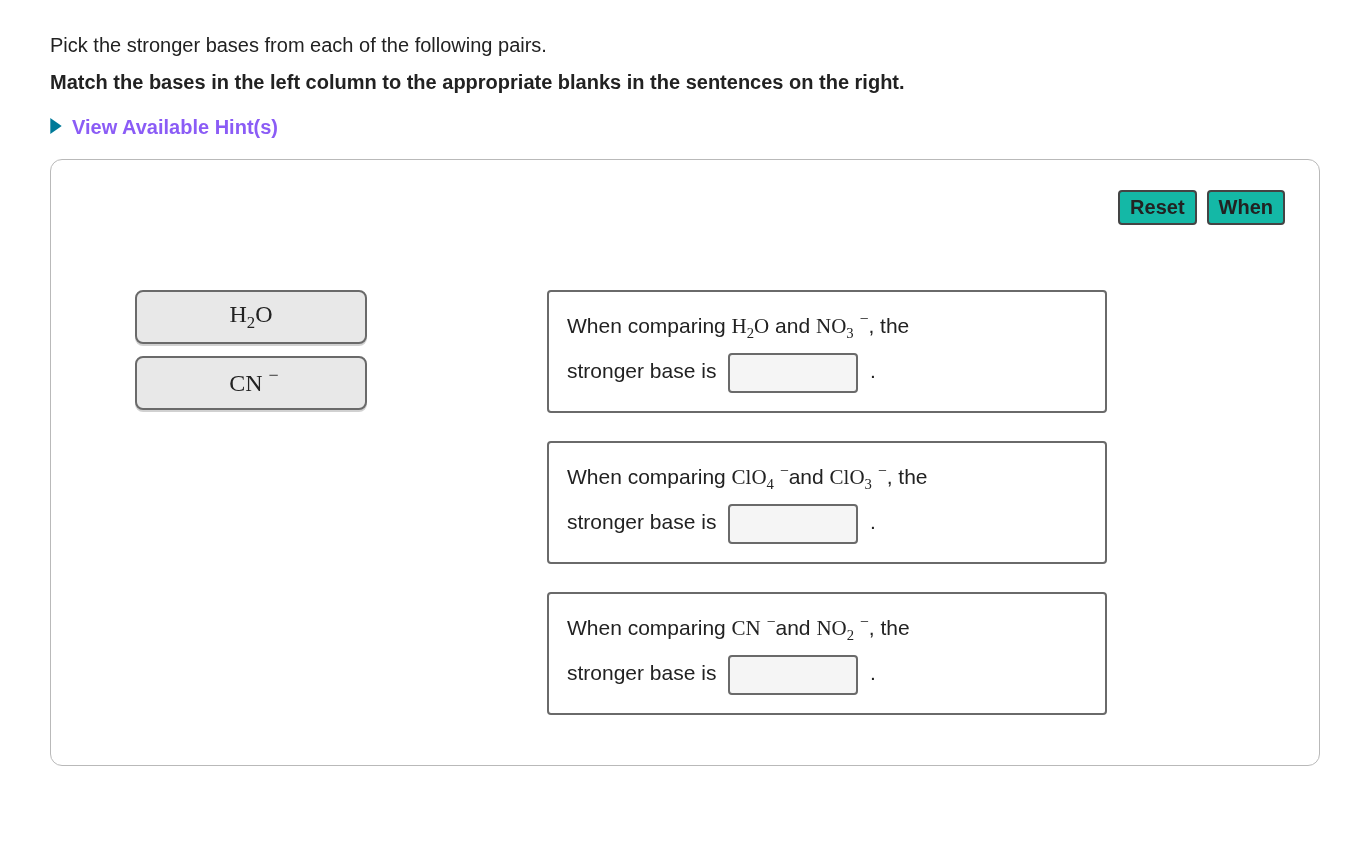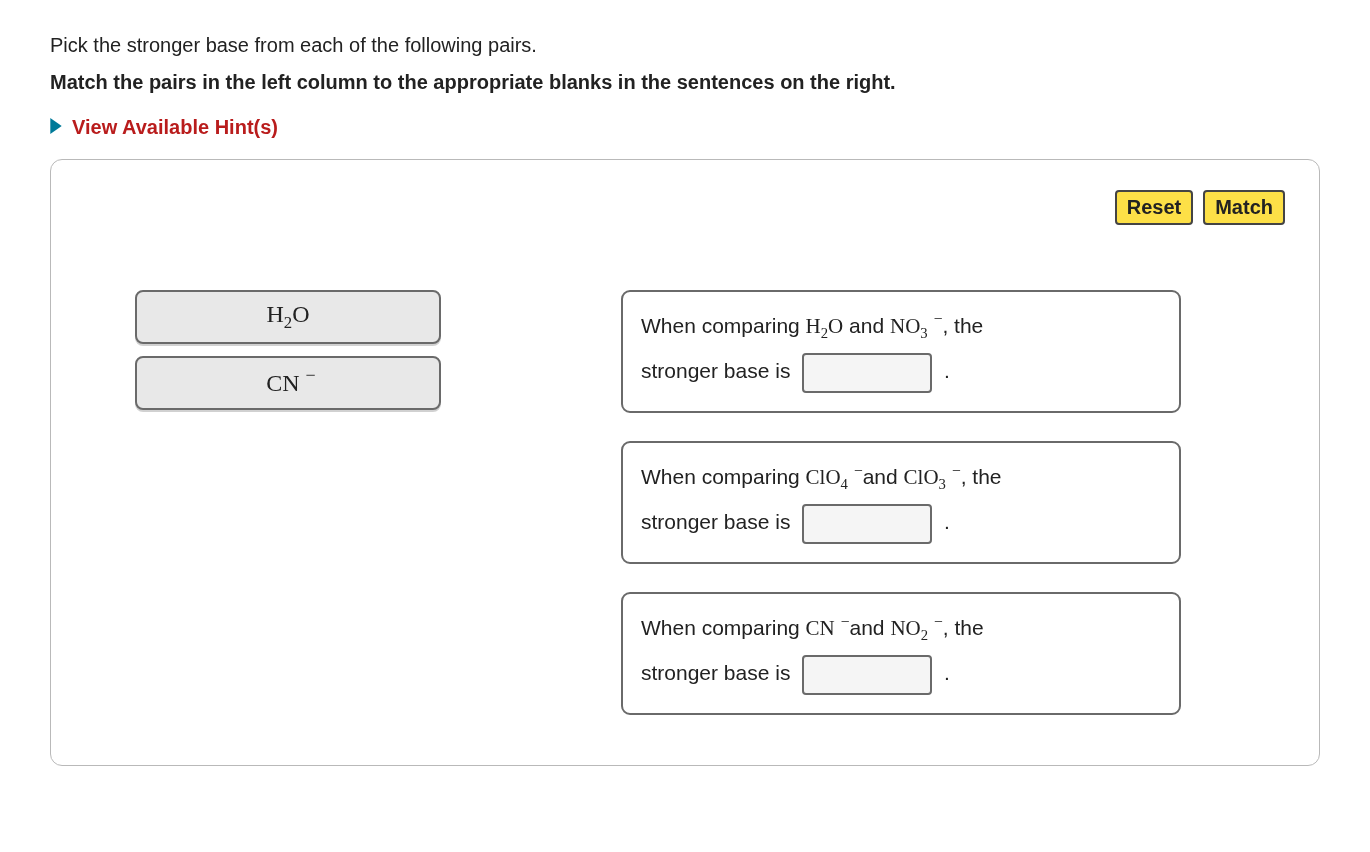--- a/index.html
+++ b/index.html
@@ -7,21 +7,21 @@
     margin: 0;
     padding: 24px 50px;
     font-family: Arial, Helvetica, sans-serif;
     font-size: 20px;
     color: #222;
     background: #fff;
   }
   .intro-line1 { margin: 10px 0 14px; font-weight: 400; }
   .intro-line2 { margin: 0 0 22px; font-weight: 700; }
   .hints-toggle {
-    color: #b91c1c;
+    color: #8b5cf6;
     font-weight: 700;
     cursor: pointer;
     display: inline-flex;
     align-items: center;
     gap: 10px;
     margin-bottom: 20px;
   }
   .hints-toggle svg { width: 12px; height: 16px; }
   .panel {
     border: 1px solid #b9b9b9;
@@ -32,42 +32,42 @@
   .panel-top-buttons {
     position: absolute;
     top: 30px;
     right: 34px;
     display: flex;
     gap: 10px;
   }
   .sq-btn {
     border: 2px solid #444;
     border-radius: 4px;
-    background: #fde047;
+    background: #14b8a6;
     padding: 4px 10px;
     font-weight: 700;
     font-size: 20px;
     cursor: pointer;
     color: #222;
     font-family: inherit;
   }
   .work-area {
     display: flex;
     gap: 180px;
     margin-top: 100px;
     align-items: flex-start;
   }
   .tile-col {
     display: flex;
     flex-direction: column;
     gap: 12px;
     margin-left: 50px;
   }
   .tile {
-    width: 306px;
+    width: 232px;
     height: 54px;
     background: #e8e8e8;
     border: 2px solid #6a6a6a;
     border-radius: 8px;
     box-shadow: 0 2px 0 rgba(0,0,0,0.18);
     display: flex;
     align-items: center;
     justify-content: center;
     font-family: "Times New Roman", serif;
     font-size: 24px;
@@ -75,21 +75,21 @@
     user-select: none;
   }
   .sentence-col {
     display: flex;
     flex-direction: column;
     gap: 28px;
     flex: 1;
   }
   .sentence-box {
     border: 2px solid #6a6a6a;
-    border-radius: 9px;
+    border-radius: 4px;
     padding: 12px 18px 18px;
     font-size: 21px;
     line-height: 2.1;
     width: 560px;
   }
   .drop-slot {
     display: inline-block;
     width: 130px;
     height: 40px;
     border: 2px solid #6a6a6a;
@@ -108,36 +108,36 @@
     letter-spacing: 0;
   }
   .sup-minus::before { content: "\2212"; }
   .nowrap { white-space: nowrap; }
 </style>
 </head>
 <body>
 
 
 
-<p class="intro-line1">Pick the stronger base from each of the following pairs.</p>
-<p class="intro-line2">Match the pairs in the left column to the appropriate blanks in the sentences on the right.</p>
+<p class="intro-line1">Pick the stronger bases from each of the following pairs.</p>
+<p class="intro-line2">Match the bases in the left column to the appropriate blanks in the sentences on the right.</p>
 
 <div class="hints-toggle">
   <span>
     <svg viewBox="0 0 10 14">
         <polygon points="0,0 10,7 0,14" fill="#007a99"></polygon>
       </svg>
   </span>
   <span>View Available Hint(s)</span>
 </div>
 
 <div class="panel">
   <div class="panel-top-buttons">
     <button class="sq-btn">Reset</button>
-    <button class="sq-btn">Match</button>
+    <button class="sq-btn">When</button>
   </div>
 
   <div class="work-area">
     <div class="tile-col">
       <div class="tile">
           <span class="chem">H<sub>2</sub>O</span>
         </div>
       <div class="tile">
           <span class="chem">CN<span class="sup-minus"></span></span>
         </div>

